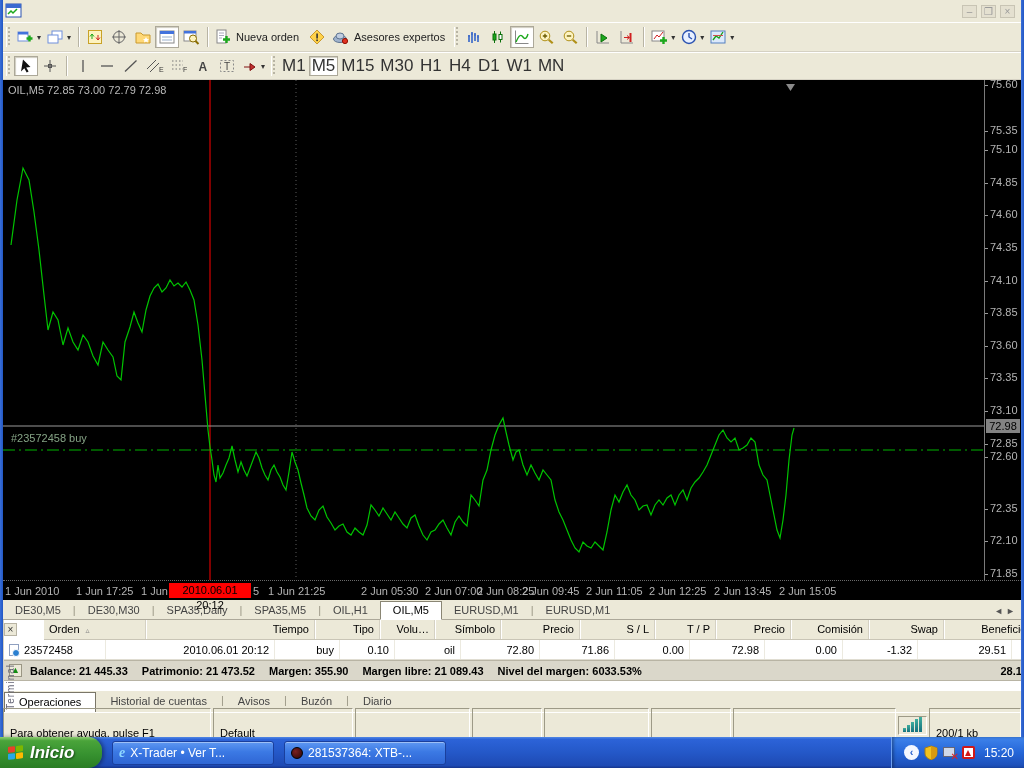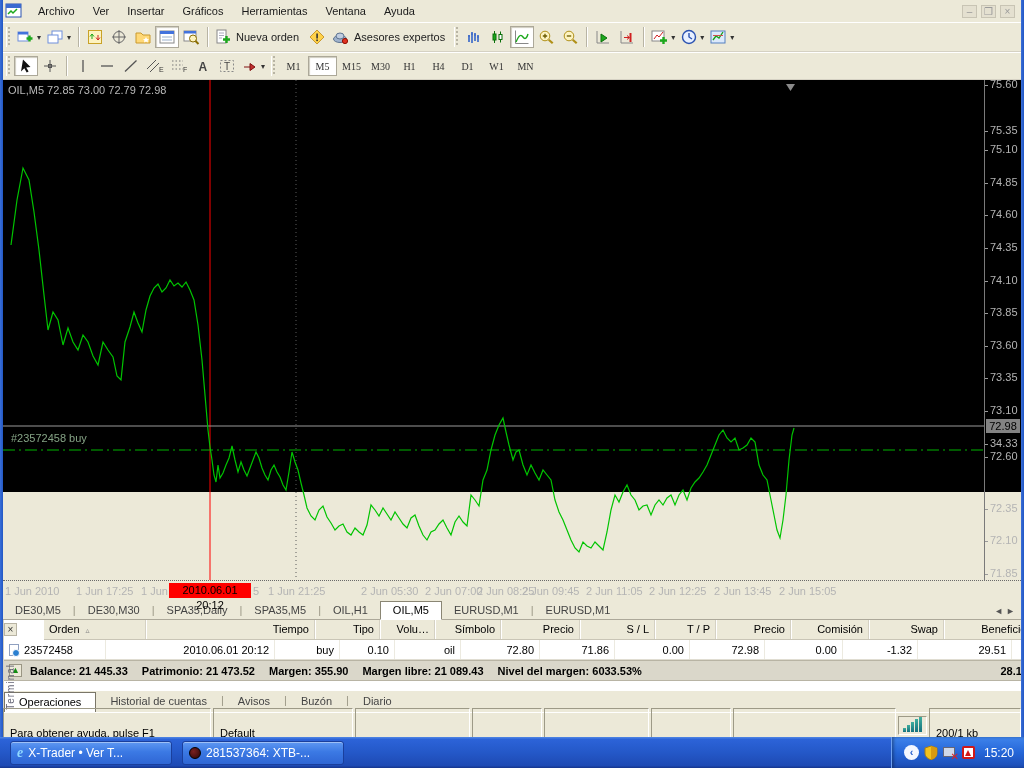--- a/index.html
+++ b/index.html
@@ -22,24 +22,24 @@
   .tb1 { top:22px; height:30px; }
   .tb2 { top:52px; height:28px; }
   .grip { width:5px; height:20px; margin:0 3px; border-left:1px solid #fff;
           background:repeating-linear-gradient(180deg,#b8b4a4 0 2px,transparent 2px 4px); background-size:2px 100%; background-repeat:repeat-y; background-position:1px 0; }
   .tsep { width:1px; height:20px; background:#b8b4a4; box-shadow:1px 0 0 #fff; margin:0 4px; }
   .tbtn { height:22px; min-width:24px; padding:0 2px; display:flex; align-items:center; justify-content:center; gap:2px; border:1px solid transparent; color:#222; }
   .tb2 .tbtn { height:20px; }
   .tbtn.down { background:#fff; border:1px solid #aca899; box-shadow:inset 1px 1px 1px #cfccbf; }
   .tbtn .lbl { padding:0 3px; font-size:11px; }
   .darr { font-size:8px; color:#333; margin-left:1px; }
-  .tf { min-width:29px; font-size:10px; color:#333; justify-content:center;font-family:Liberation Serif, serif; }
-
-  
-  .chart-area { position:absolute; top:80px; left:3px; width:1018px; height:412px; background:#000; }
+  .tf { min-width:29px; font-size:17px; color:#333; justify-content:center; }
+
+  
+  .chart-area { position:absolute; top:80px; left:3px; width:1018px; height:581px; background:#000; }
   .plot { position:absolute; top:0; left:0; width:981px; height:500px; overflow:hidden; }
   .ohlc { position:absolute; left:5px; top:4px; color:#b9b9b9; font-size:11px; white-space:pre; }
   .trade-label { position:absolute; left:8px; top:352px; color:#85a385; font-size:11px; }
   .paxis { position:absolute; left:981px; top:0; width:37px; height:500px; border-left:1px solid #7a7a7a; }
   .ptick { position:absolute; left:0; width:100%; color:#b4b4b4; font-size:11px; padding-left:5px; }
   .ptick::before { content:""; position:absolute; left:0; top:7px; width:3px; height:1px; background:#9a9a9a; }
   .price-box { position:absolute; left:1px; right:1px; height:14px; background:#838383; color:#000; font-size:11px; text-align:center; line-height:14px; }
   .taxis { position:absolute; top:500px; left:0; width:1018px; height:20px; border-top:1px dotted #6a6a6a; }
   .ttick { position:absolute; top:4px; color:#b4b4b4; font-size:11px; white-space:nowrap; }
   .time-box { position:absolute; top:2px; left:166px; width:82px; height:15px; background:#f00; color:#000; font-size:11px; text-align:center; line-height:15px; z-index:5; }
@@ -107,29 +107,20 @@
   <div class="edge right"></div>
 
   <div class="menubar">
     <span class="appicon">
       <svg width="18" height="16" viewBox="0 0 18 16">
           <rect x="1" y="1" width="15" height="13" fill="#fff" stroke="#2a52b0"></rect>
           <rect x="1" y="1" width="15" height="4" fill="#3a6ad0"></rect>
           <path d="M3 11l3-3 2 2 4-4" stroke="#1ca81c" fill="none" stroke-width="1.5"></path>
         </svg>
     </span>
-    <div id="menu-items" class="menuitems">
-        <span class="menu-item">Archivo</span>
-        <span class="menu-item">Ver</span>
-        <span class="menu-item">Insertar</span>
-        <span class="menu-item">Gráficos</span>
-        <span class="menu-item">Herramientas</span>
-        <span class="menu-item">Ventana</span>
-        <span class="menu-item">Ayuda</span>
-      </div>
     <div class="mdi-controls">
       <span>–</span>
       <span>❐</span>
       <span>×</span>
     </div>
   </div>
 
   <div class="toolbar tb1">
     <div class="grip"></div>
     <span class="tbtn">
@@ -372,21 +363,21 @@
         <div class="ptick" style="top:44px">75.35</div>
         <div class="ptick" style="top:63.2px">75.10</div>
         <div class="ptick" style="top:95.8px">74.85</div>
         <div class="ptick" style="top:128.4px">74.60</div>
         <div class="ptick" style="top:161.0px">74.35</div>
         <div class="ptick" style="top:193.6px">74.10</div>
         <div class="ptick" style="top:226.2px">73.85</div>
         <div class="ptick" style="top:258.8px">73.60</div>
         <div class="ptick" style="top:291.4px">73.35</div>
         <div class="ptick" style="top:324.0px">73.10</div>
-        <div class="ptick" style="top:356.6px">34.33</div>
+        <div class="ptick" style="top:356.6px">72.85</div>
         <div class="ptick" style="top:370px">72.60</div>
         <div class="ptick" style="top:421.8px">72.35</div>
         <div class="ptick" style="top:454.4px">72.10</div>
         <div class="ptick" style="top:487.0px">71.85</div>
       </div>
     <div class="taxis" id="time-axis">
       <span class="time-box">2010.06.01 20:12</span>
     <span class="ttick" style="left:2px">1 Jun 2010</span>
         <span class="ttick" style="left:73px">1 Jun 17:25</span>
         <span class="ttick" style="left:138px">1 Jun 1</span>
@@ -494,20 +485,29 @@
       <i style="height:4px"></i>
         <i style="height:7px"></i>
         <i style="height:10px"></i>
         <i style="height:13px"></i>
         <i style="height:15px"></i>
     </span>
     <span class="scell" style="width:92px;text-align:left">200/1 kb</span>
   </div>
 
   <div class="taskbar">
+    <div class="startbtn">
+      <span class="winflag">
+        <i style="background:#e8402a"></i>
+          <i style="background:#7db700"></i>
+          <i style="background:#28a8e8"></i>
+          <i style="background:#ffb900"></i>
+      </span>
+      <span>Inicio</span>
+    </div>
     <div class="task">
       <span class="ie-e">e</span>
       <span>X-Trader • Ver T...</span>
     </div>
     <div class="task">
       <span class="xtb-ico"></span>
       <span>281537364: XTB-...</span>
     </div>
     <div class="tray">
       <span class="chev">‹</span>

